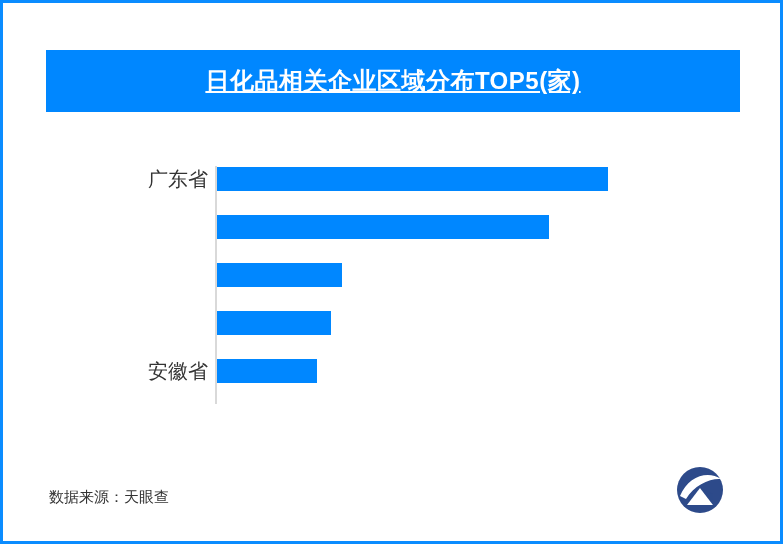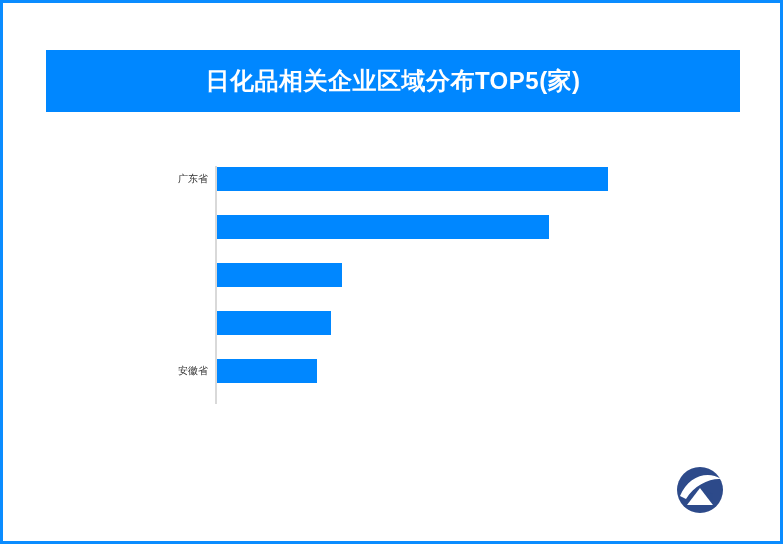--- a/index.html
+++ b/index.html
@@ -33,20 +33,21 @@
     align-items: center;
     justify-content: center;
   }
   #title-text {
     color: #ffffff;
     font-size: 24px;
     font-weight: bold;
     letter-spacing: 0.5px;
     line-height: 1;
     white-space: nowrap;
+    text-decoration: underline;
   }
 
   
   #chart {
     position: absolute;
     left: 0;
     top: 150px;
     width: 783px;
     height: 260px;
   }
@@ -65,21 +66,21 @@
     height: 26px;
   }
   .bar-label {
     position: absolute;
     left: 60px;
     top: 0;
     width: 145px;
     height: 26px;
     line-height: 26px;
     text-align: right;
-    font-size: 10px;
+    font-size: 20px;
     color: #333333;
     white-space: nowrap;
   }
   .bar-rect {
     position: absolute;
     left: 214px;
     top: 1px;
     height: 24px;
     background: #0087ff;
   }
@@ -149,20 +150,21 @@
     <div class="bar-row" style="top:157px;">
       <div class="bar-rect" style="width: 114px; background: rgb(0, 135, 255);"></div>
     </div>
 
     <div class="bar-row" style="top:205px;">
       <div class="bar-label">安徽省</div>
       <div class="bar-rect" style="width: 100px; background: rgb(0, 135, 255);"></div>
     </div>
   </div>
 
+  <div id="source-text">数据来源：天眼查</div>
 
   <div id="logo-block">
     <svg id="logo-mark" viewBox="0 0 48 48">
       <circle cx="24" cy="24" r="23" fill="#2d4a8a"></circle>
       <path d="M4 30 C 12 10, 32 4, 45 13 C 34 12, 18 19, 10 33 Z" fill="#ffffff"></path>
       <path d="M11 39 L 24 22 L 37 39 Z" fill="#ffffff"></path>
       <path d="M24 22 L 37 39 L 37 28 Z" fill="#2d4a8a" opacity="0.25"></path>
     </svg>
   </div>
 

